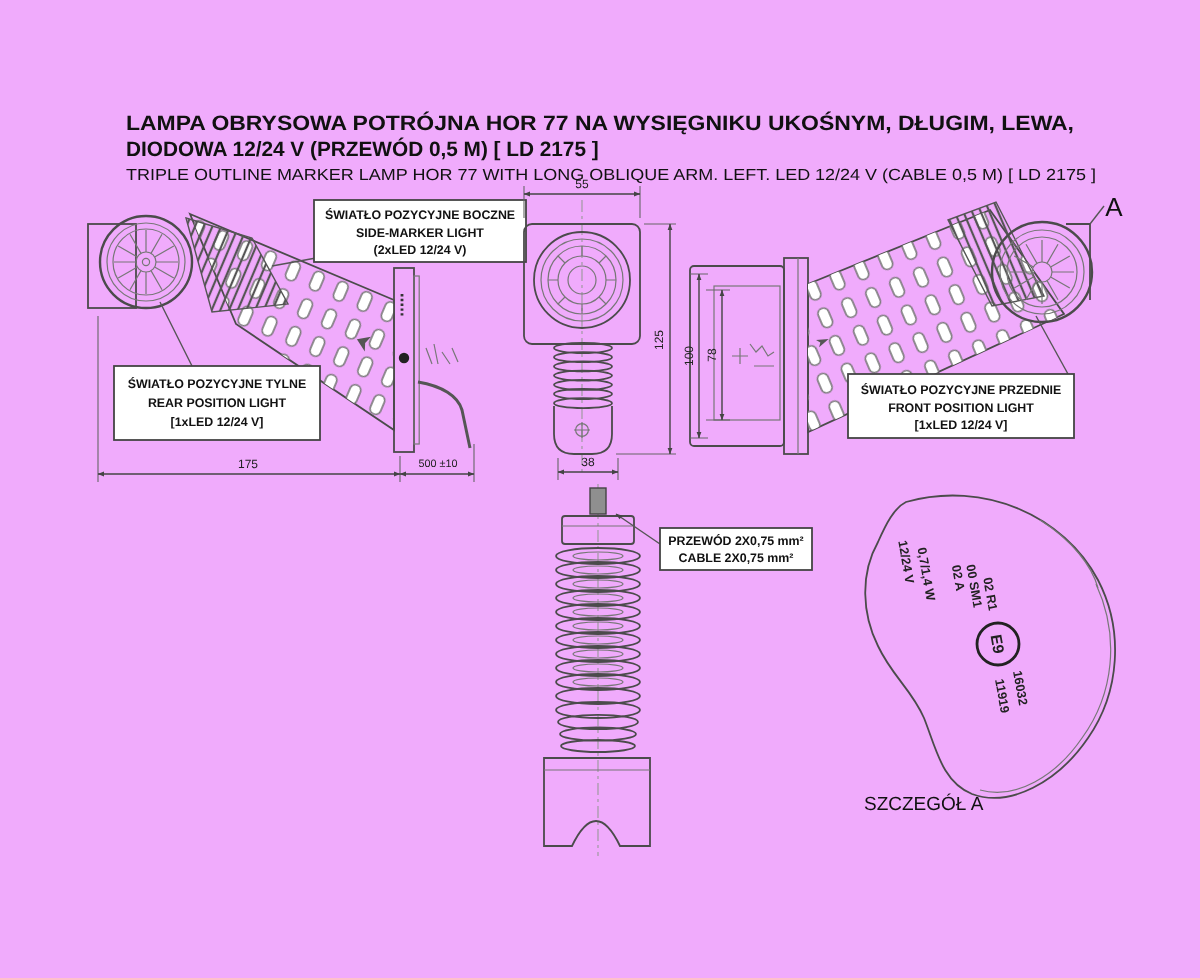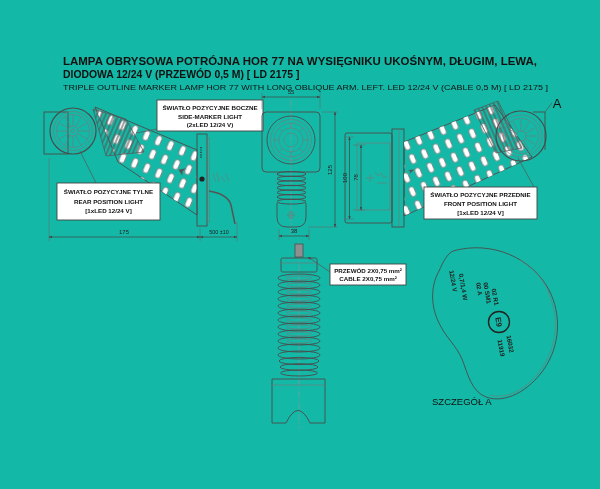--- a/index.html
+++ b/index.html
@@ -1,16 +1,16 @@
 <!DOCTYPE html>
 <html><head>
 <meta charset="utf-8">
 <style>
   html,body{margin:0;padding:0;background:#fff;}
-  .page{position:relative;width:600px;height:489px;background:#14b8a6;overflow:hidden;}
+  .page{position:relative;width:600px;height:489px;background:#f0abfc;overflow:hidden;}
   svg{font-family:"Liberation Sans", sans-serif;}
   .ln{fill:none;stroke:#4b4b4b;stroke-width:0.9;}
   .ln-th{fill:none;stroke:#4b4b4b;stroke-width:1.2;}
   .thin{fill:none;stroke:#777;stroke-width:0.6;}
   .ext{fill:none;stroke:#666;stroke-width:0.55;}
   .dim{fill:none;stroke:#444;stroke-width:0.7;}
   .leader{fill:none;stroke:#555;stroke-width:0.7;}
   .cl{fill:none;stroke:#999;stroke-width:0.55;stroke-dasharray:6 2 1.5 2;}
   .t-title{font-size:10.4px;font-weight:700;fill:#111;}
   .t-sub{font-size:8px;font-weight:500;fill:#111;}

